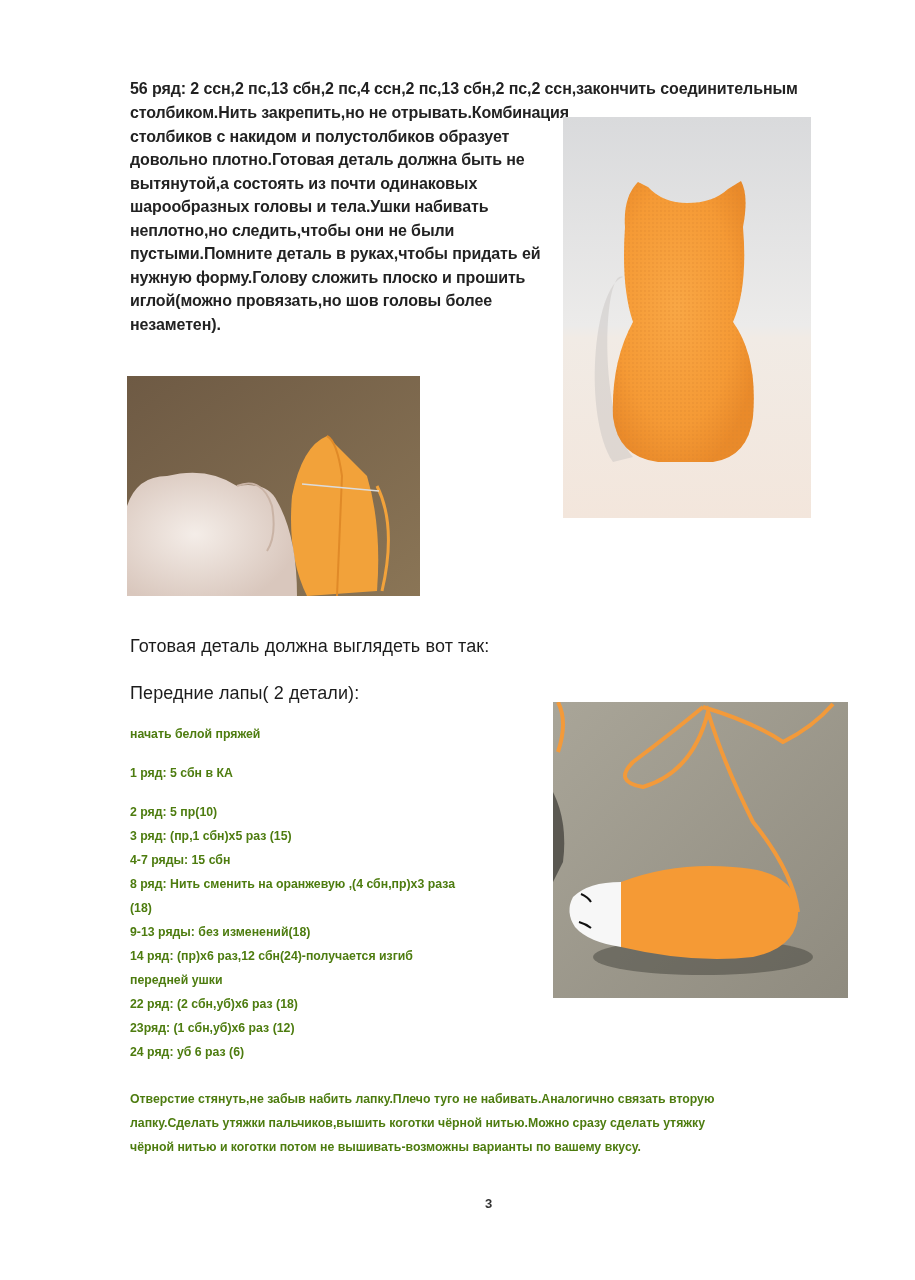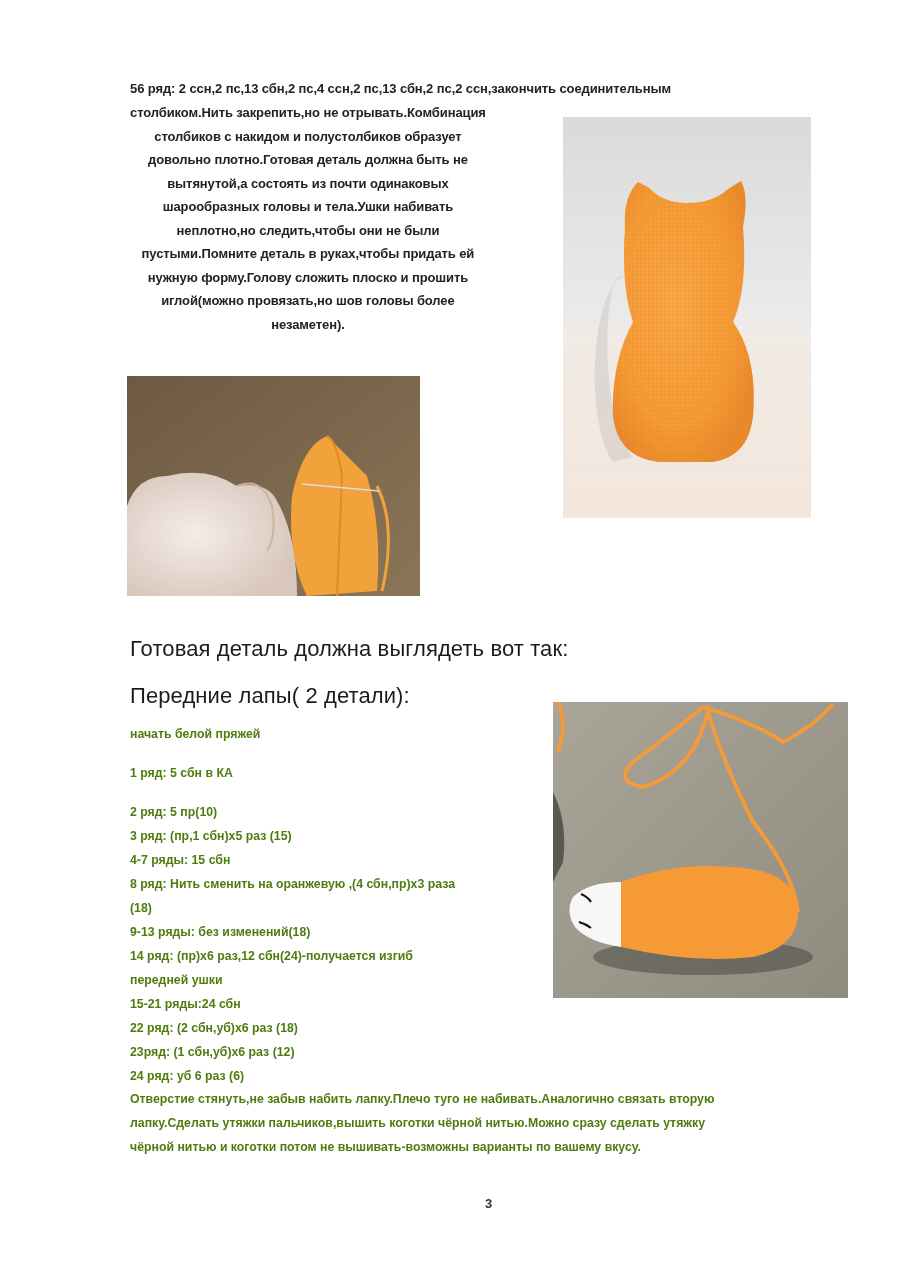--- a/index.html
+++ b/index.html
@@ -2,30 +2,29 @@
 <html><head>
 <meta charset="utf-8">
 <style>
   * { box-sizing: border-box; margin: 0; padding: 0; }
   html, body { width: 915px; height: 1280px; background: #ffffff; overflow: hidden; }
   body { position: relative; font-family: "Liberation Sans", "DejaVu Sans", sans-serif; color: #1e1e1e; }
 
   .abs { position: absolute; }
 
   .p-small {
-    font-size: 13px;
+    font-size: 16px;
     font-weight: bold;
     letter-spacing: -0.1px;
     white-space: nowrap;
     line-height: 23.5px;
     color: #222;
-    text-align: center;
   }
   .heading {
-    font-size: 22px;
+    font-size: 18px;
     font-weight: normal;
     white-space: nowrap;
     color: #1c1c1c;
     letter-spacing: 0.1px;
   }
   .list-line { font-size: 12.3px; font-weight: bold; white-space: nowrap; line-height: 24px; color: #4d7c0f; }
 
   .photo { position: absolute; overflow: hidden; }
   .photo svg { display: block; width: 100%; height: 100%; }
 
@@ -106,21 +105,20 @@
 <div class="abs list-line" style="left:130px; top:761px;">1 ряд: 5 сбн в КА</div>
 <div class="abs" style="left:130px; top:800px;">
   <div class="list-line">2 ряд: 5 пр(10)</div>
   <div class="list-line">3 ряд: (пр,1 сбн)х5 раз (15)</div>
   <div class="list-line">4-7 ряды: 15 сбн</div>
   <div class="list-line">8 ряд: Нить сменить на оранжевую ,(4 сбн,пр)х3 раза</div>
   <div class="list-line">(18)</div>
   <div class="list-line">9-13 ряды: без изменений(18)</div>
   <div class="list-line">14 ряд: (пр)х6 раз,12 сбн(24)-получается изгиб</div>
   <div class="list-line">передней ушки</div>
-  <div class="list-line">15-21 ряды:24 сбн</div>
   <div class="list-line">22 ряд: (2 сбн,уб)х6 раз (18)</div>
   <div class="list-line">23ряд: (1 сбн,уб)х6 раз (12)</div>
   <div class="list-line">24 ряд: уб 6 раз (6)</div>
 </div>
 
 <div class="photo" style="left:553px; top:702px; width:295px; height:296px;">
   <svg viewBox="0 0 295 296" preserveAspectRatio="none">
     <defs>
       <linearGradient id="bg3" x1="0" y1="0" x2="1" y2="1">
         <stop offset="0" stop-color="#a9a598"></stop>

